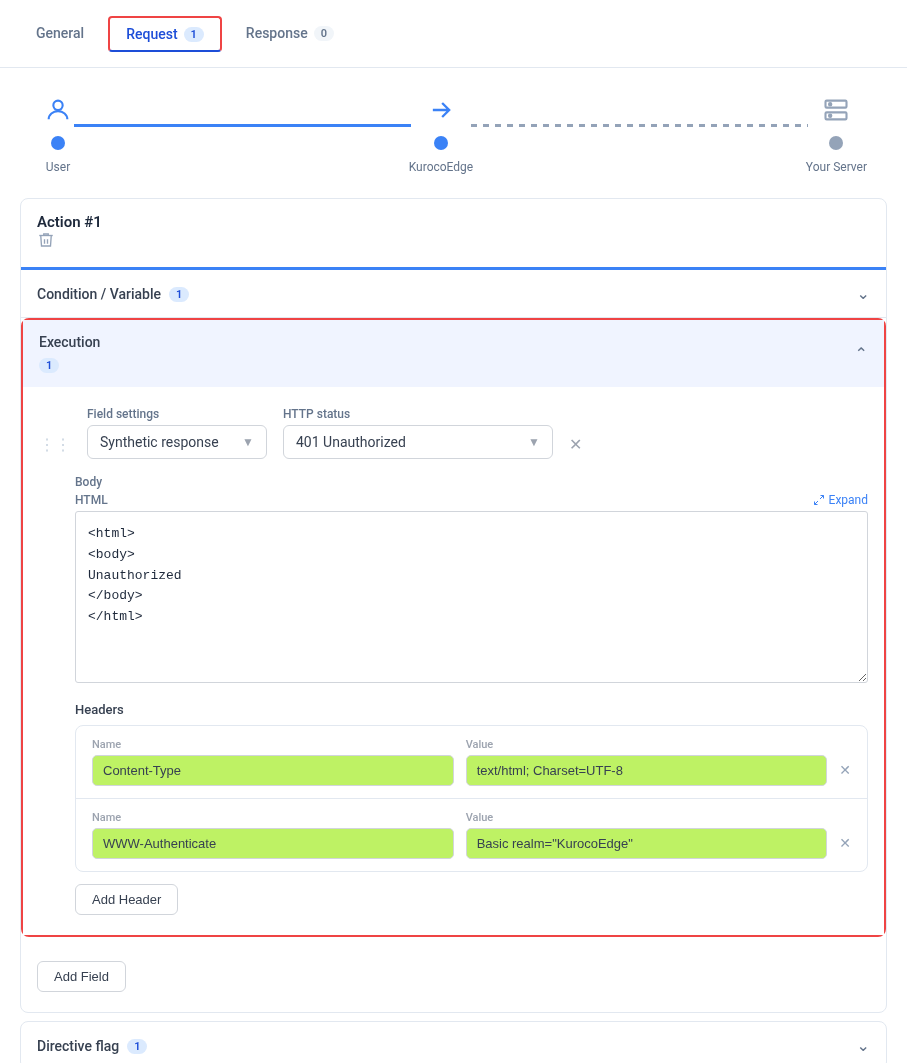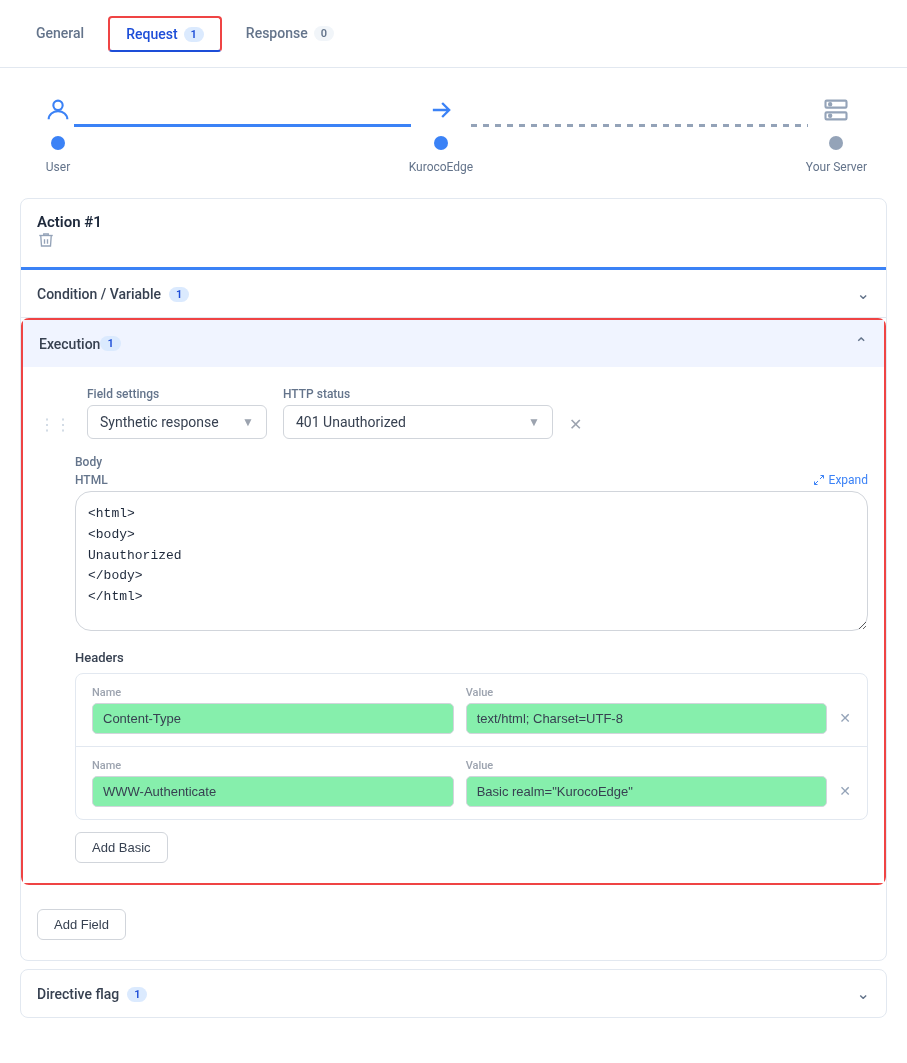--- a/index.html
+++ b/index.html
@@ -166,23 +166,25 @@
       display: flex;
       align-items: center;
       justify-content: space-between;
       padding: 14px 16px;
       background: #f0f4ff;
       cursor: pointer;
     }
     .execution-label {
       display: flex;
       align-items: flex-start;
+      gap: 8px;
       font-size: 14px;
       font-weight: 500;
       color: #374151;
+      flex-direction: column;
     }
     .execution-body {
       padding: 20px 16px;
       background: #fff;
     }
 
     
     .field-row {
       display: flex;
       align-items: flex-start;
@@ -247,27 +249,27 @@
       font-size: 12px;
       color: #3b82f6;
       cursor: pointer;
       display: flex;
       align-items: center;
       gap: 4px;
     }
     .code-textarea {
       width: 100%;
       border: 1px solid #d1d5db;
-      border-radius: 16px;
+      border-radius: 3px;
       padding: 12px;
       font-family: 'Courier New', monospace;
       font-size: 13px;
       color: #1e293b;
       background: #fff;
-      height: 140px;
+      height: 172px;
       resize: vertical;
       line-height: 1.6;
     }
 
     
     .headers-label { font-size: 13px; color: #374151; font-weight: 500; margin: 16px 0 8px; }
     .headers-container {
       border: 1px solid #e2e8f0;
       border-radius: 8px;
       overflow: hidden;
@@ -286,21 +288,21 @@
       gap: 4px;
       flex: 1;
     }
     .header-col-label { font-size: 11px; color: #9ca3af; font-weight: 500; }
     .header-input {
       border: 1px solid #d1d5db;
       border-radius: 5px;
       padding: 7px 10px;
       font-size: 13px;
       color: #374151;
-      background: #86efac;
+      background: #bef264;
       width: 100%;
     }
     .header-close {
       color: #94a3b8;
       cursor: pointer;
       font-size: 14px;
       margin-top: 16px;
     }
 
     
@@ -492,21 +494,21 @@
                 <input class="header-input" type="text" value="WWW-Authenticate" style="">
               </div>
               <div class="header-col">
                 <span class="header-col-label">Value</span>
                 <input class="header-input" type="text" value="Basic realm=&quot;KurocoEdge&quot;" style="">
               </div>
               <span class="header-close">✕</span>
             </div>
           </div>
 
-          <button class="add-header-btn">Add Basic</button>
+          <button class="add-header-btn">Add Header</button>
         </div>
       </div>
     </div>
 
     <div style="padding: 8px 16px;">
       <button class="add-field-btn">Add Field</button>
     </div>
   </div>
 
   <div class="directive-section">

